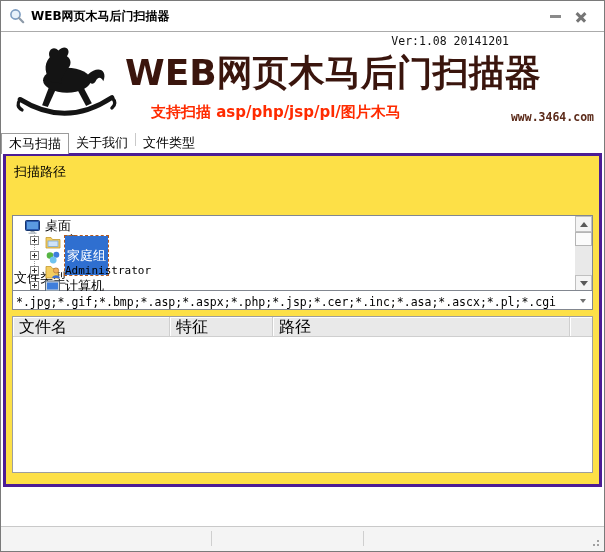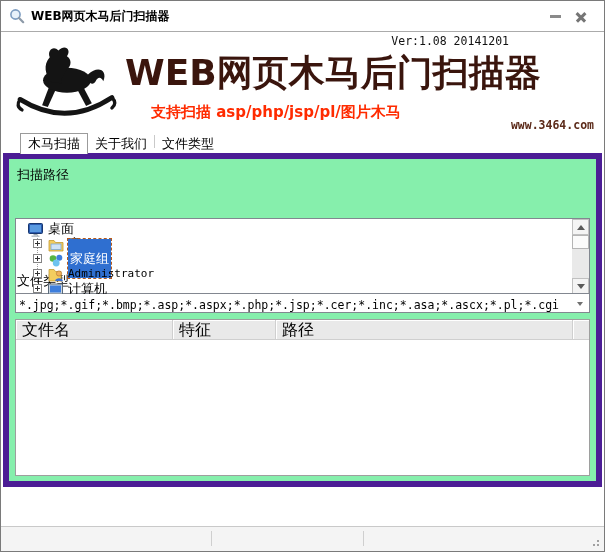--- a/index.html
+++ b/index.html
@@ -13,28 +13,28 @@
   .minbar{width:11px;height:3px;background:#8a8a8a;}
   .xwrap{position:relative;width:12px;height:12px;}
   .xwrap i{position:absolute;left:0;top:5px;width:12px;height:2.5px;background:#757575;}
   .xwrap i:nth-child(1){transform:rotate(45deg);} .xwrap i:nth-child(2){transform:rotate(-45deg);}
   
   .header{position:absolute;left:0;top:31px;right:0;height:101px;background:#fff;}
   .version{position:absolute;right:95px;top:2px;font-family:"DejaVu Sans Mono","Liberation Mono",monospace;font-size:11.5px;color:#111;}
   .logo{position:absolute;left:12px;top:10px;width:106px;height:88px;}
   .apptitle{position:absolute;left:124px;top:17px;font-size:36px;font-weight:bold;color:#3a150d;letter-spacing:0px;white-space:nowrap;}
   .tagline{position:absolute;left:150px;top:71px;font-size:15px;font-weight:bold;color:#ff2b00;white-space:nowrap;}
-  .website{position:absolute;right:10px;top:86px;font-family:"DejaVu Sans Mono","Liberation Mono",monospace;font-size:11.5px;font-weight:bold;color:#5c2b1a;}
-  
-  .tabbar{position:absolute;left:0;top:132px;right:0;height:20px;display:flex;align-items:center;padding-left:0;margin-left:19px;}
+  .website{position:absolute;right:10px;top:78px;font-family:"DejaVu Sans Mono","Liberation Mono",monospace;font-size:11.5px;font-weight:bold;color:#5c2b1a;}
+  
+  .tabbar{position:absolute;left:0;top:132px;right:0;height:20px;display:flex;align-items:flex-start;padding-left:0;}
   .tab{height:19px;line-height:19px;padding:0 7px;font-size:13px;color:#000;position:relative;}
   .tab.active{height:21px;line-height:20px;background:#fff;border:1px solid #9b9b9b;border-bottom:none;z-index:3;box-sizing:border-box;}
   .tabsep{width:1px;height:13px;background:#c9c9c9;margin:0 0 3px 0;}
   
-  .panel{position:absolute;left:2px;right:2px;top:152px;bottom:64px;border:6px solid #4c1d95;background:#86efac;box-sizing:border-box;}
+  .panel{position:absolute;left:2px;right:2px;top:152px;bottom:64px;border:3px solid #4c1d95;background:#fde047;box-sizing:border-box;}
   .seclabel{position:absolute;left:8px;font-size:13px;color:#000;}
   .seclabel.path{top:7px;} .seclabel.ft{top:113px;}
   
   .tree{position:absolute;left:6px;right:6px;top:31px;height:77px;border:1px solid #828790;background:#fff;overflow:hidden;box-sizing:border-box;margin-top:28px;}
   .treeinner{position:absolute;left:0;top:2px;right:18px;}
   .treeline{position:absolute;left:21px;top:16px;height:56px;border-left:1px dotted #9a9a9a;z-index:0;}
   .trow{height:15px;display:flex;align-items:center;position:relative;z-index:1;padding-left:17px;}
   .trow.root{padding-left:12px;}
   .expander{width:9px;height:9px;border:1px solid #848484;background:#fff;position:relative;box-sizing:border-box;margin-right:6px;flex:none;}
   .expander::before{content:"";position:absolute;left:1px;top:3px;width:5px;height:1px;background:#333;}

